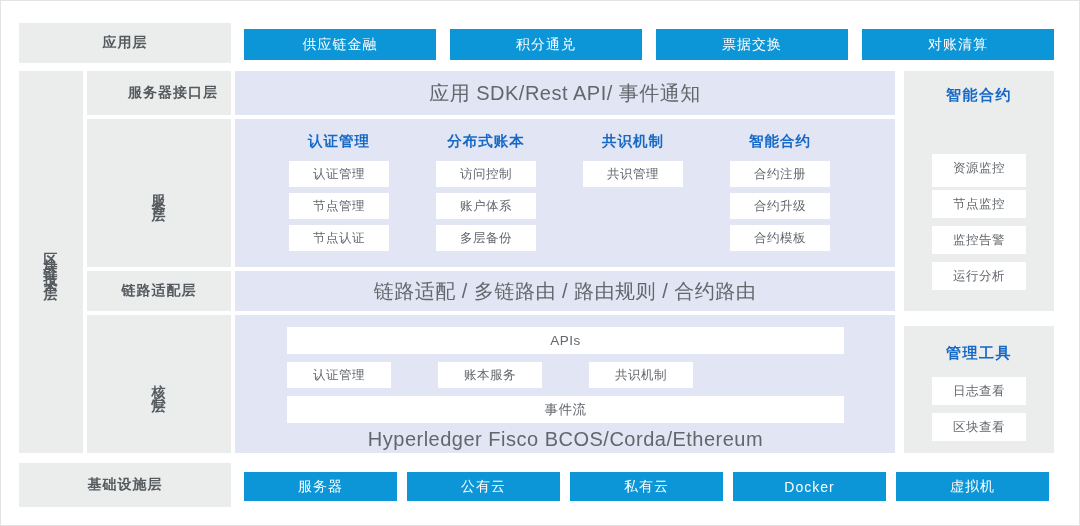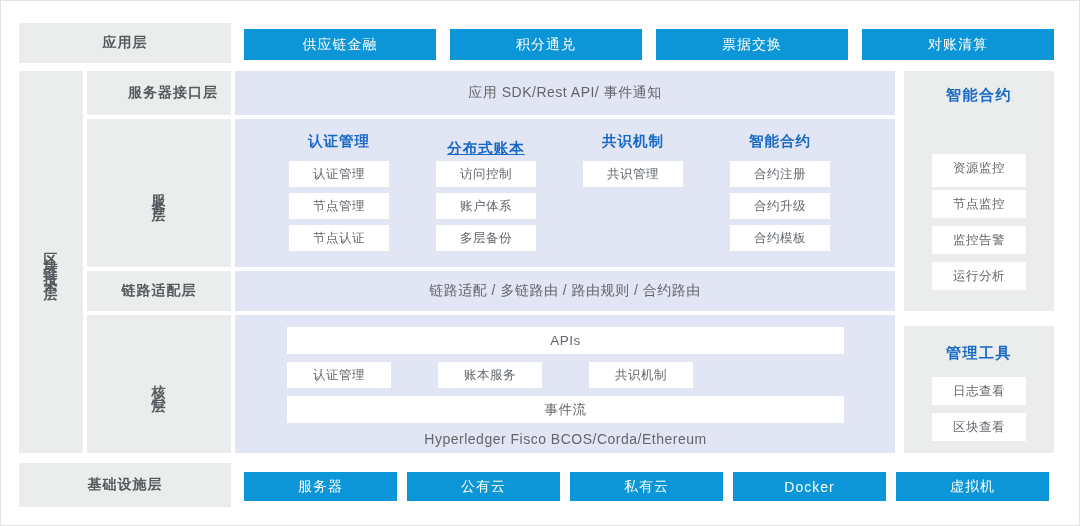--- a/index.html
+++ b/index.html
@@ -28,21 +28,21 @@
     box-sizing:border-box;
   }
   .lavblock{
     position:absolute;
     background:#e2e5f3;
     box-sizing:border-box;
   }
   .lavtext{
     display:flex;align-items:center;justify-content:center;
     color:#62676c;
-    font-size:14px;
+    font-size:20px;
     letter-spacing:.5px;
   }
   .bluebtn{
     position:absolute;
     background:#0c96d7;
     color:#ffffff;
     display:flex;align-items:center;justify-content:center;
     font-size:14px;
     letter-spacing:1px;
     box-sizing:border-box;
@@ -114,21 +114,21 @@
 
   <div class="lavblock lavtext" style="left:234px;top:70px;width:660px;height:44px;">应用 SDK/Rest API/ 事件通知</div>
 
   <div class="vlabel" style="left:86px;top:118px;width:144px;height:148px;">
     <span>服务层</span>
   </div>
 
   <div class="lavblock" style="left:234px;top:118px;width:660px;height:148px;"></div>
 
   <div class="coltitle" style="left:286px;top:128px;width:104px;height:24px;">认证管理</div>
-  <div class="coltitle" style="left:433px;top:135px;width:104px;height:24px;text-decoration:underline;">分布式账本</div>
+  <div class="coltitle" style="left:433px;top:128px;width:104px;height:24px;">分布式账本</div>
   <div class="coltitle" style="left:580px;top:128px;width:104px;height:24px;">共识机制</div>
   <div class="coltitle" style="left:727px;top:128px;width:104px;height:24px;">智能合约</div>
 
   <div class="whitebox" style="left:288px;top:160px;width:100px;height:26px;">认证管理</div>
   <div class="whitebox" style="left:288px;top:192px;width:100px;height:26px;">节点管理</div>
   <div class="whitebox" style="left:288px;top:224px;width:100px;height:26px;">节点认证</div>
 
   <div class="whitebox" style="left:435px;top:160px;width:100px;height:26px;">访问控制</div>
   <div class="whitebox" style="left:435px;top:192px;width:100px;height:26px;">账户体系</div>
   <div class="whitebox" style="left:435px;top:224px;width:100px;height:26px;">多层备份</div>

